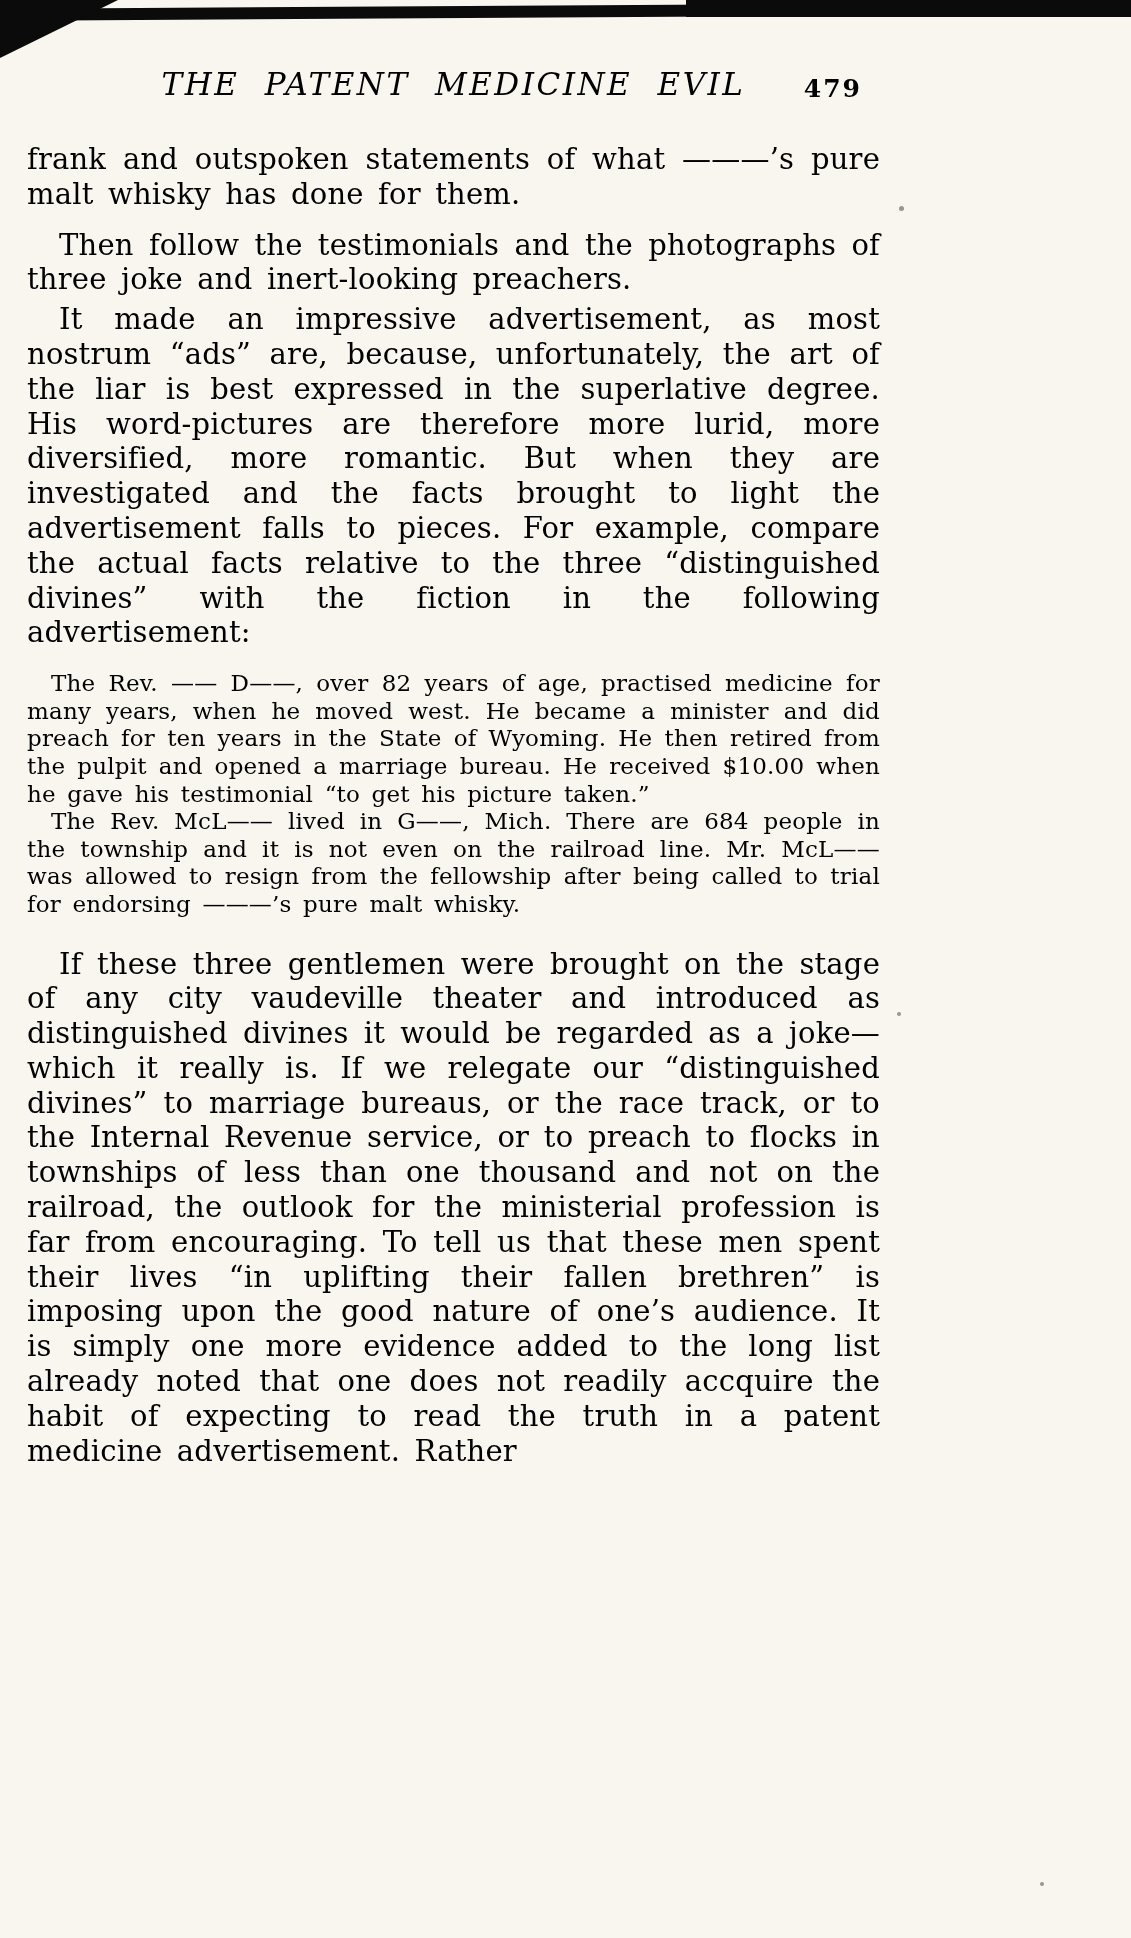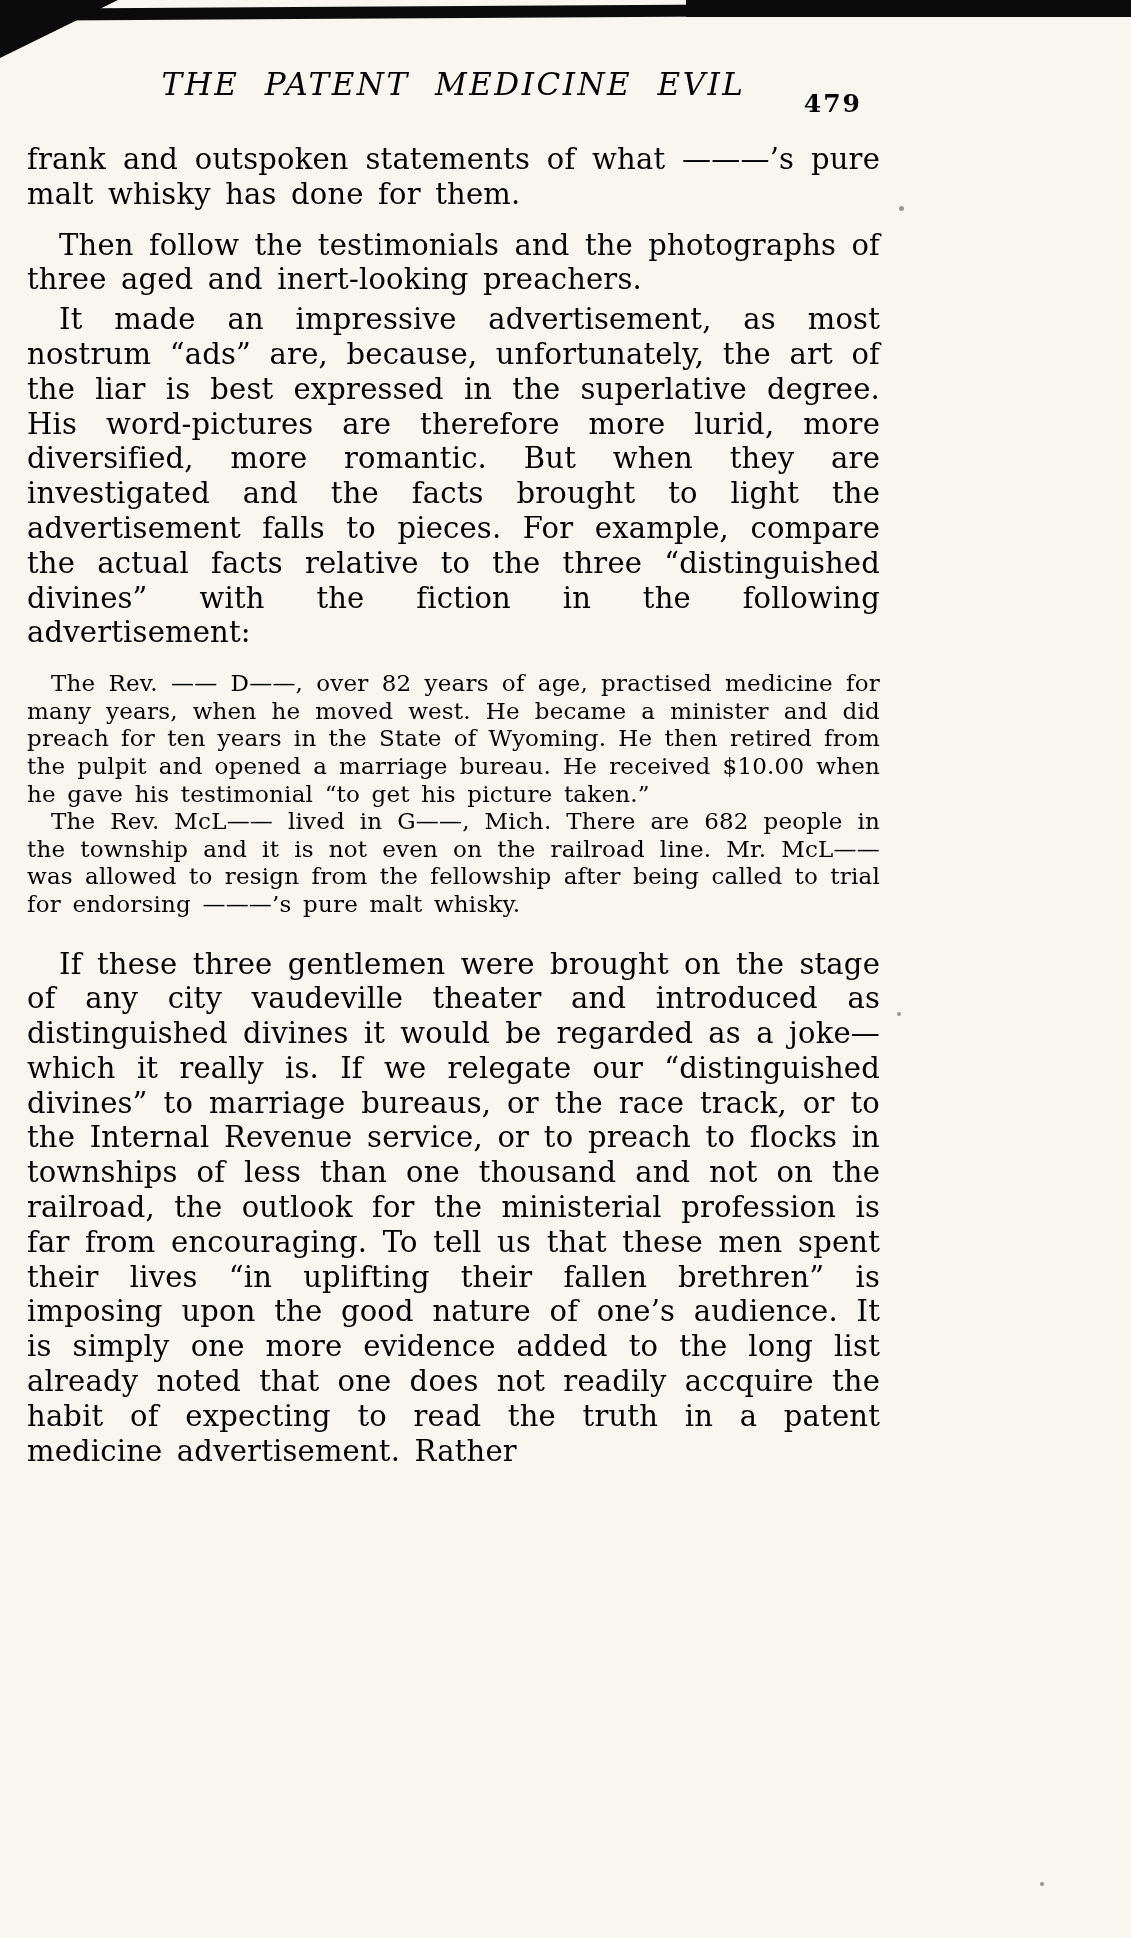--- a/index.html
+++ b/index.html
@@ -68,21 +68,21 @@
   .running-head-title {
     font-style: italic;
     font-size: 31px;
     letter-spacing: 2.5px;
     word-spacing: 13px;
     white-space: nowrap;
   }
   .page-number {
     position: absolute;
     right: 18px;
-    top: 23px;
+    top: 8px;
     font-size: 25px;
     font-weight: bold;
     letter-spacing: 2px;
   }
 
   
   .content {
     margin: 34px 251px 8px 27px;
     text-align: justify;
     text-justify: inter-word;
@@ -122,25 +122,25 @@
   <div class="speck speck-3"></div>
 
   <div class="running-head">
     <span class="running-head-title">THE PATENT MEDICINE EVIL</span>
     <span class="page-number">479</span>
   </div>
 
   <div class="content">
     <p class="body">frank and outspoken statements of what ———’s pure malt whisky has done for them.</p>
 
-    <p class="body indent gap-sm">Then follow the testimonials and the photographs of three aged and inert-looking preachers.</p>
+    <p class="body indent gap-sm">Then follow the testimonials and the photographs of three joke and inert-looking preachers.</p>
 
     <p class="body indent gap-xs">It made an impressive advertisement, as most nostrum “ads” are, because, unfortunately, the art of the liar is best expressed in the superlative degree. His word-pictures are therefore more lurid, more diversified, more romantic. But when they are investigated and the facts brought to light the advertisement falls to pieces. For example, compare the actual facts relative to the three “distinguished divines” with the fiction in the following advertisement:</p>
 
     <p class="excerpt indent-sm gap-md">The Rev. —— D——, over 82 years of age, practised medicine for many years, when he moved west. He became a minister and did preach for ten years in the State of Wyoming. He then retired from the pulpit and opened a marriage bureau. He received $10.00 when he gave his testimonial “to get his picture taken.”</p>
 
 
-    <p class="excerpt indent-sm">The Rev. McL—— lived in G——, Mich. There are 682 people in the township and it is not even on the railroad line. Mr. McL—— was allowed to resign from the fellowship after being called to trial for endorsing ———’s pure malt whisky.</p>
+    <p class="excerpt indent-sm">The Rev. McL—— lived in G——, Mich. There are 684 people in the township and it is not even on the railroad line. Mr. McL—— was allowed to resign from the fellowship after being called to trial for endorsing ———’s pure malt whisky.</p>
 
     <p class="body indent gap-lg">If these three gentlemen were brought on the stage of any city vaudeville theater and introduced as distinguished divines it would be regarded as a joke—which it really is. If we relegate our “distinguished divines” to marriage bureaus, or the race track, or to the Internal Revenue service, or to preach to flocks in townships of less than one thousand and not on the railroad, the outlook for the ministerial profession is far from encouraging. To tell us that these men spent their lives “in uplifting their fallen brethren” is imposing upon the good nature of one’s audience. It is simply one more evidence added to the long list already noted that one does not readily accquire the habit of expecting to read the truth in a patent medicine advertisement. Rather</p>
   </div>
 
 </div>
 
 </body></html>

